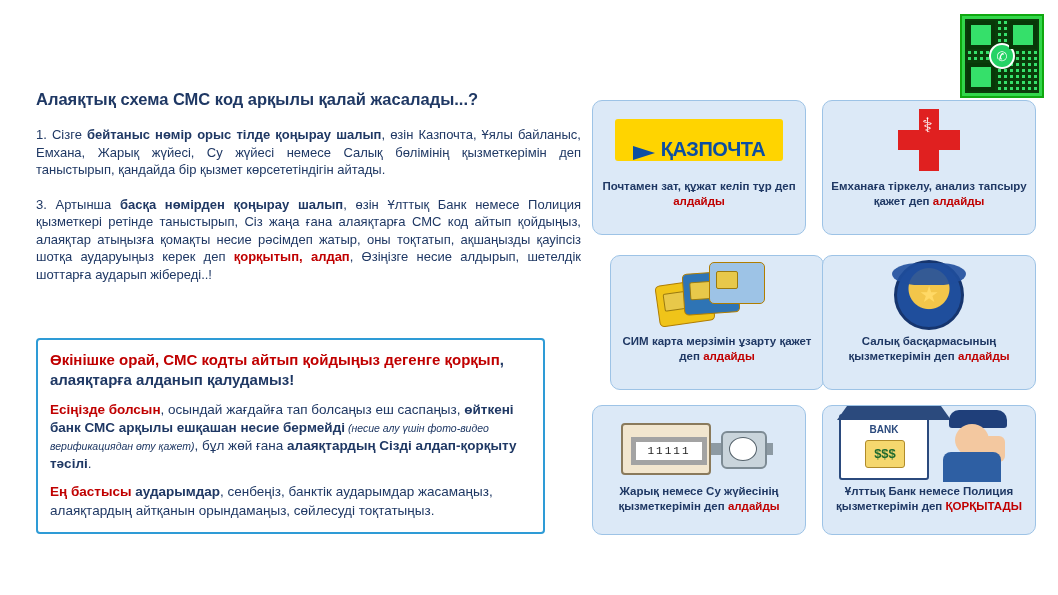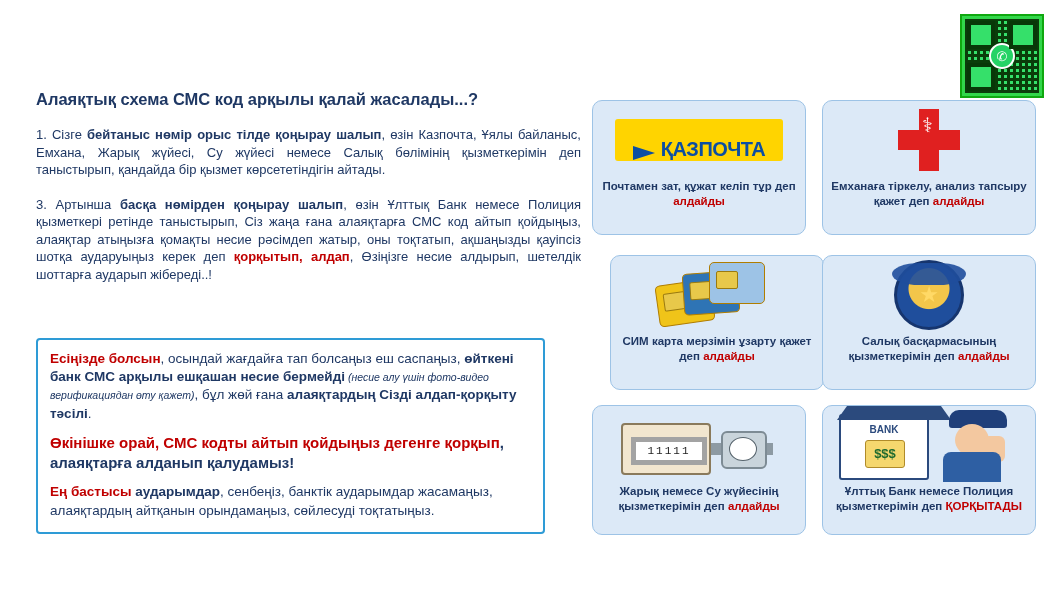--- a/index.html
+++ b/index.html
@@ -150,24 +150,24 @@
     </div>
 
 
     <div class="para">
       <span>3. Артынша </span><b>басқа нөмірден қоңырау шалып</b><span>, өзін Ұлттық Банк немесе Полиция қызметкері ретінде таныстырып, Сіз жаңа ғана алаяқтарға СМС код айтып қойдыңыз, алаяқтар атыңызға қомақты несие рәсімдеп жатыр, оны тоқтатып, ақшаңызды қауіпсіз шотқа аударуыңыз керек деп </span><b class="red">қорқытып, алдап</b><span>, Өзіңізге несие алдырып, шетелдік шоттарға аударып жібереді..!</span>
     </div>
   </div>
 
   <div class="box">
     <p>
-      <b class="red">Есіңізде  болсын</b><span>, осындай жағдайға  тап болсаңыз  еш саспаңыз, </span><b>өйткені банк СМС арқылы ешқашан  несие бермейді</b><span class="small-italic"> (несие алу үшін фото-видео верификациядан өту қажет)</span><span>, бұл жөй ғана </span><b>алаяқтардың Сізді  алдап-қорқыту  тәсілі</b><span>.</span>
+      <span class="big">Өкінішке орай, СМС кодты айтып  қойдыңыз дегенге  қорқып</span><span class="bignavy">, алаяқтарға алданып  қалудамыз!</span>
     </p>
     <p>
-      <span class="big">Өкінішке орай, СМС кодты айтып  қойдыңыз дегенге  қорқып</span><span class="bignavy">, алаяқтарға алданып  қалудамыз!</span>
+      <b class="red">Есіңізде  болсын</b><span>, осындай жағдайға  тап болсаңыз  еш саспаңыз, </span><b>өйткені банк СМС арқылы ешқашан  несие бермейді</b><span class="small-italic"> (несие алу үшін фото-видео верификациядан өту қажет)</span><span>, бұл жөй ғана </span><b>алаяқтардың Сізді  алдап-қорқыту  тәсілі</b><span>.</span>
     </p>
     <p>
       <b class="red">Ең бастысы </b><b>аударымдар</b><span>, сенбеңіз, банктік аударымдар жасамаңыз, алаяқтардың айтқанын  орындамаңыз, сөйлесуді  тоқтатыңыз.</span>
     </p>
   </div>
 
   <div class="cards">
 
     <div class="card c1">
       <div class="art">

